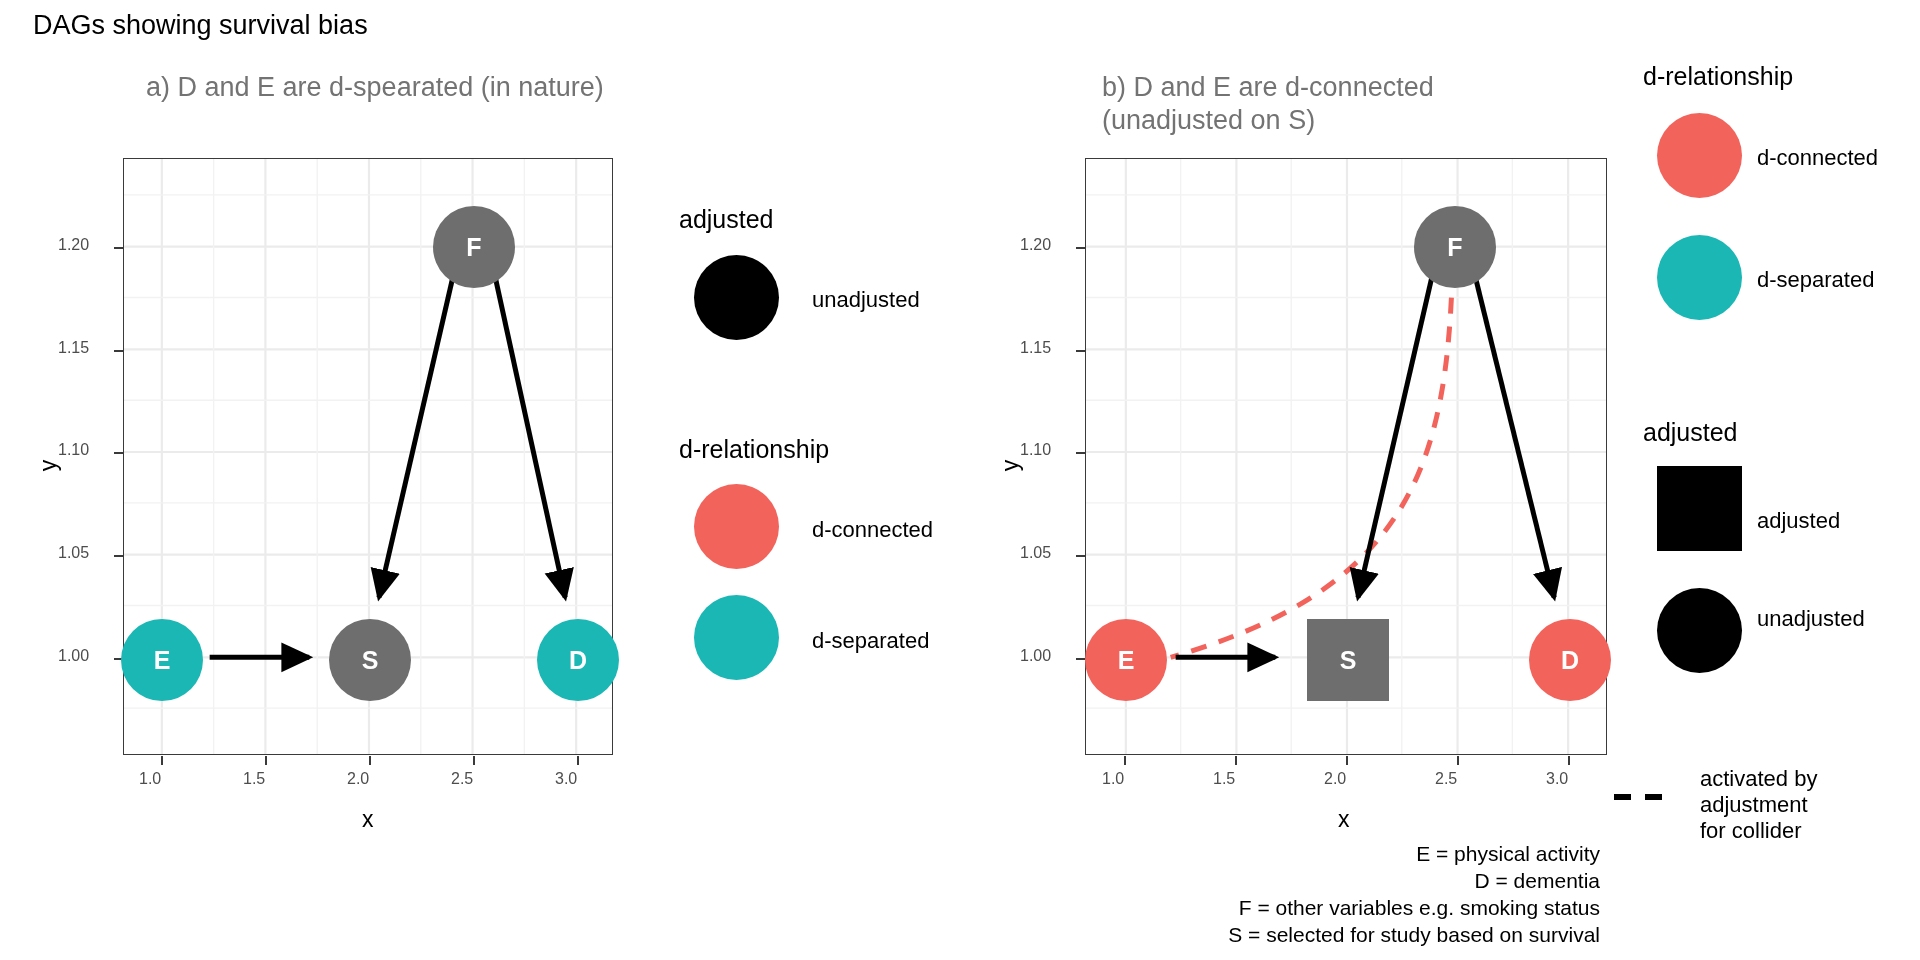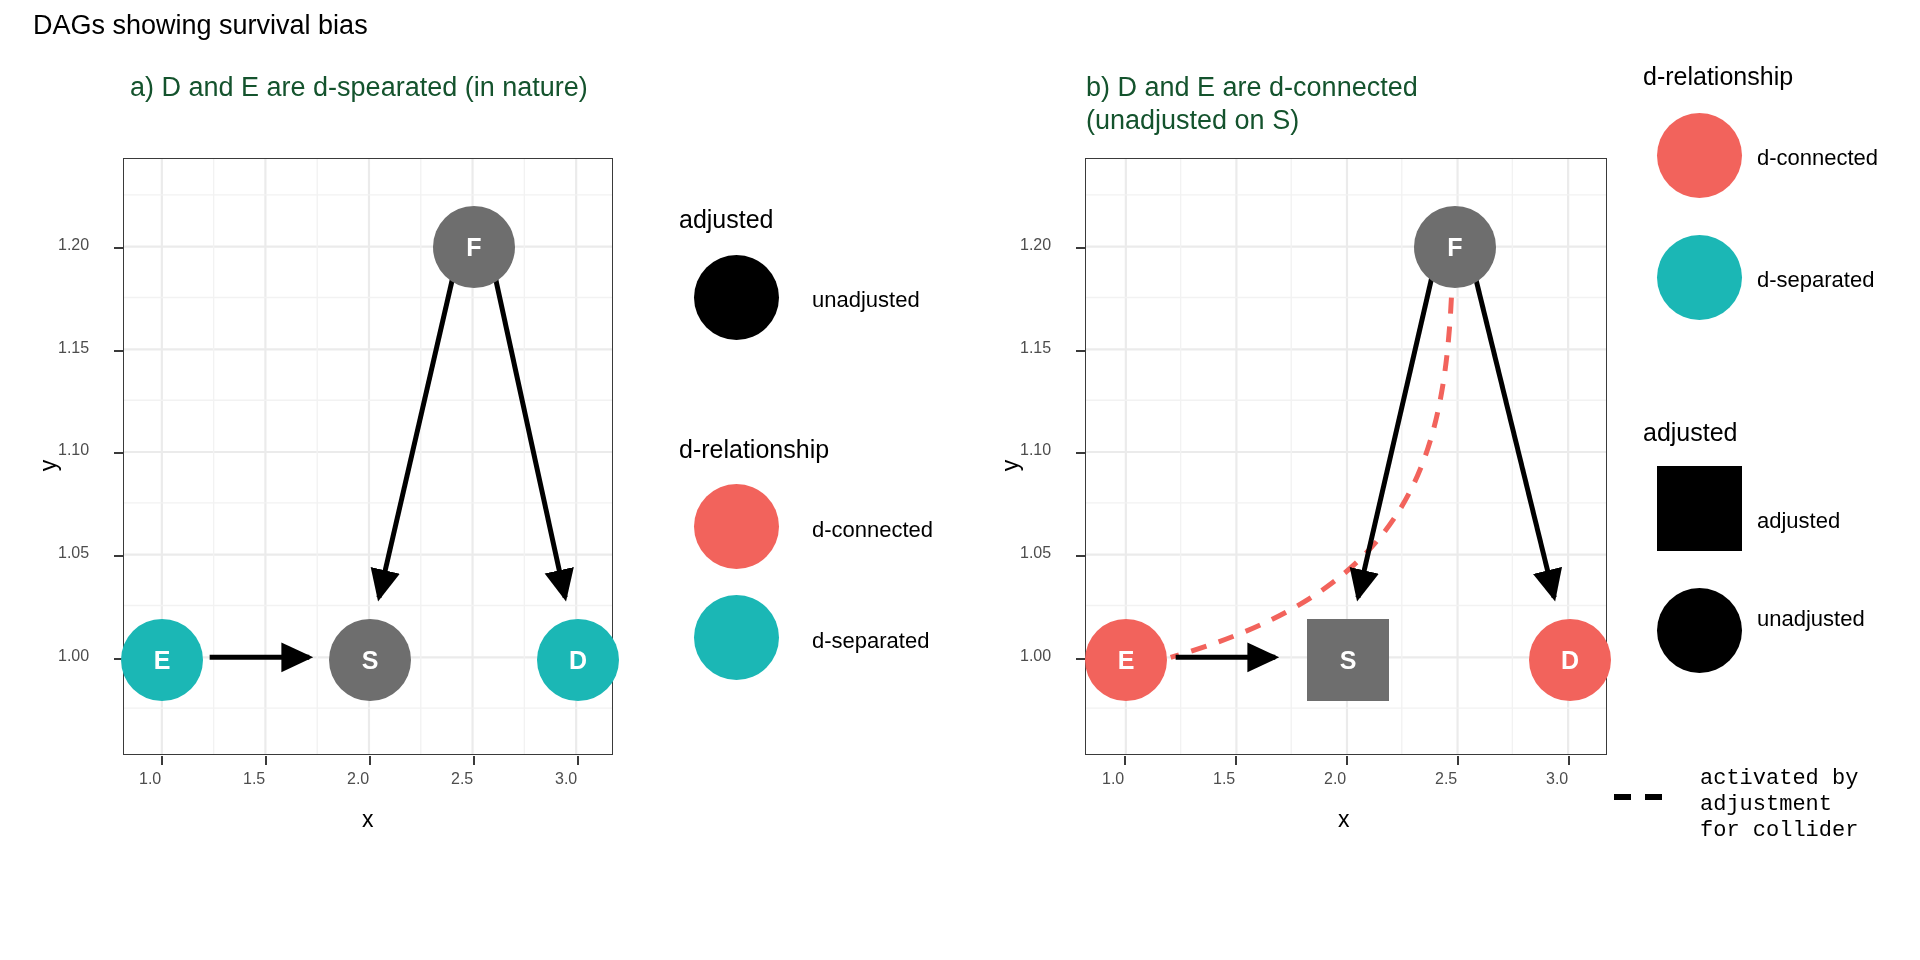--- a/index.html
+++ b/index.html
@@ -10,22 +10,22 @@
   }
   .fig{position:absolute;left:0;top:0;width:1920px;height:720px;}
 
   #main-title{
     position:absolute;left:33px;top:10px;
     font-size:27px;color:#000;white-space:nowrap;
   }
 
   
   .panel-title{
-    position:absolute;font-size:27px;color:#14532d;
-    line-height:33px;white-space:pre-line;
+    position:absolute;font-size:27px;color:#737373;
+    line-height:33px;white-space:pre-line;margin-left:16px;
   }
   #panel-a-title{left:130px;top:71px;}
   #panel-b-title{left:1086px;top:71px;}
 
   .plot-frame{
     position:absolute;border:1px solid #3a3a3a;background:#ffffff;
     box-sizing:border-box;
   }
   #plot-a{left:123px;top:158px;width:490px;height:597px;}
   #plot-b{left:1085px;top:158px;width:522px;height:597px;}
@@ -261,18 +261,22 @@
   <div class="key-square" style="left:1657px;top:466px;width:85px;height:85px;background:#000000;"></div>
   <div class="legend-label" style="left:1757px;top:508px;">adjusted</div>
   <div class="key-circle" style="left:1657px;top:588px;width:85px;height:85px;background:#000000;"></div>
   <div class="legend-label" style="left:1757px;top:606px;">unadjusted</div>
 
   <div class="key-dash" style="left:1613px;top:786px;width:50px;height:6px;">
     <svg width="50" height="6" viewBox="0 0 50 6">
       <line x1="1" y1="3" x2="49" y2="3" stroke="#000000" stroke-width="6" stroke-dasharray="17 14"></line>
     </svg>
   </div>
-  <div class="legend-label" style="left:1700px;top:766px;font-family:Liberation Mono, monospace;">activated by
+  <div class="legend-label" style="left:1700px;top:766px;">activated by
 adjustment
 for collider</div>
 
+  <div class="caption" style="left:1080px;top:840px;width:520px;">E = physical activity
+D = dementia
+F = other variables e.g. smoking status
+S = selected for study based on survival</div>
 
 </div>
 
 </body></html>

